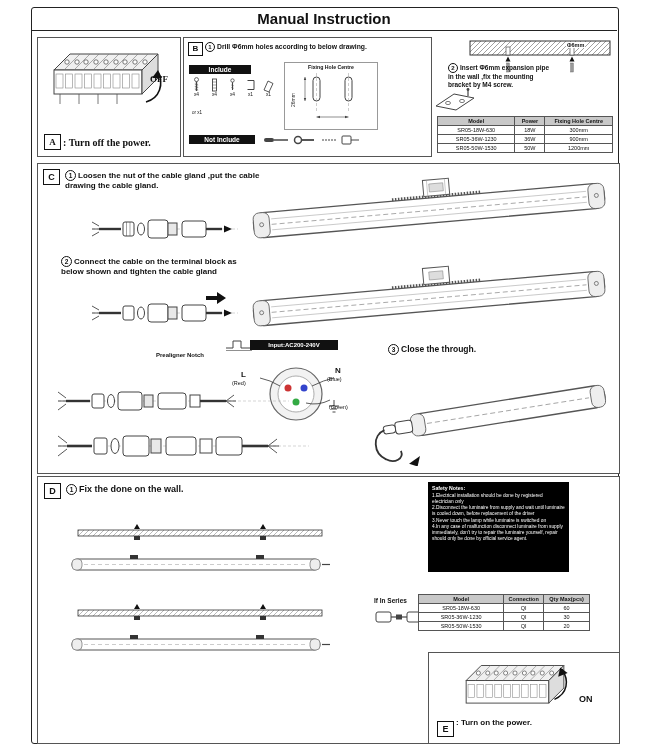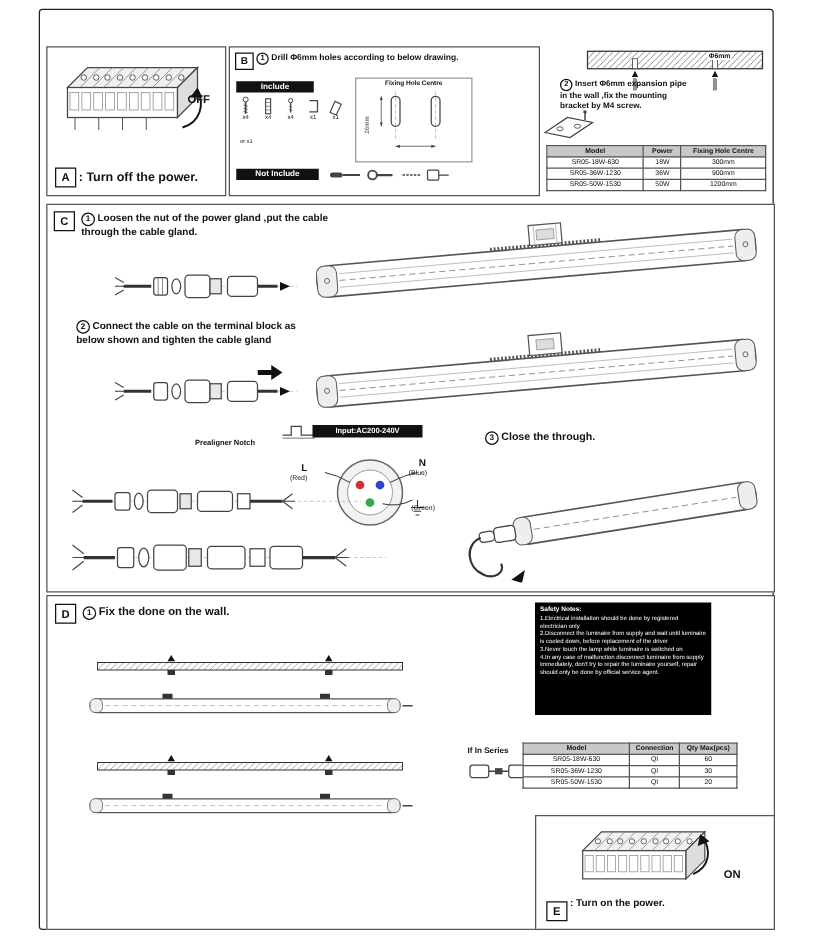--- a/index.html
+++ b/index.html
@@ -20,22 +20,24 @@
   .inc-qty{font-size:4.8px;line-height:1;}
   .safety{position:absolute;background:#000;color:#fff;font-size:4.8px;line-height:1.3;padding:3px 4px;}
   .safety .t{font-weight:bold;font-size:5.2px;margin-bottom:1px;}
 </style>
 </head>
 <body>
 
 <div class="page">
 
   <div class="frame" style="left:31px;top:7px;width:586px;height:735px;"></div>
-
-  <div class="box" style="left:37px;top:37px;width:142px;height:118px;">
+  <div class="abs" style="left:31px;top:7px;width:586px;height:23px;border-bottom:1.5px solid #222;
+       text-align:center;line-height:23px;font-size:15px;font-weight:bold;">Manual Instruction</div>
+
+  <div class="box" style="left:37px;top:37px;width:142px;height:118px;font-family:Liberation Serif, serif;">
     <svg class="abs" style="left:8px;top:8px;" width="120" height="66" viewBox="0 0 120 66">
       <polygon points="8,24 24,8 112,8 96,24" fill="#f0f0f0" stroke="#444" stroke-width="1"></polygon>
       <rect x="8" y="24" width="88" height="24" fill="#fff" stroke="#444"></rect>
       <polygon points="96,24 112,8 112,32 96,48" fill="#ddd" stroke="#444"></polygon>
       <g stroke="#777" stroke-width="0.6">
         <line x1="18" y1="24" x2="34" y2="8"></line>
           <line x1="28" y1="24" x2="44" y2="8"></line>
         <line x1="37" y1="24" x2="53" y2="8"></line>
           <line x1="47" y1="24" x2="63" y2="8"></line>
         <line x1="57" y1="24" x2="73" y2="8"></line>
@@ -215,21 +217,21 @@
       <td>SR05-50W-1530</td>
       <td>50W</td>
       <td>1200mm</td>
     </tr>
   </tbody>
     </table>
 
   <div class="box" style="left:37px;top:163px;width:581px;height:309px;">
     <span class="lbl" style="left:5px;top:5px;width:15px;height:14px;font-size:9px;line-height:14px;">C</span>
     <div class="step" style="left:27px;top:6px;width:198px;font-size:8px;line-height:1.25;">
-      <span class="circ">1</span><span>Loosen the nut of the power gland ,put the cable through the cable gland.</span>
+      <span class="circ">1</span><span>Loosen the nut of the cable gland ,put the cable drawing the cable gland.</span>
     </div>
 
     <svg class="abs" style="left:52px;top:48px;" width="150" height="34" viewBox="0 0 150 34">
       <line x1="2" y1="17" x2="148" y2="17" stroke="#aaa" stroke-width="0.5" stroke-dasharray="3 2"></line>
       <path d="M2,10 l7,4 M2,17 h9 M2,24 l7,-4" stroke="#444" stroke-width="0.9" fill="none"></path>
       <line x1="9" y1="17" x2="31" y2="17" stroke="#333" stroke-width="2.4"></line>
       <rect x="33" y="10" width="11" height="14" rx="2" fill="#fff" stroke="#444"></rect>
       <line x1="36.5" y1="10" x2="36.5" y2="24" stroke="#444" stroke-width="0.5"></line>
       <line x1="40" y1="10" x2="40" y2="24" stroke="#444" stroke-width="0.5"></line>
       <ellipse cx="51" cy="17" rx="3.5" ry="6" fill="#fff" stroke="#444"></ellipse>

